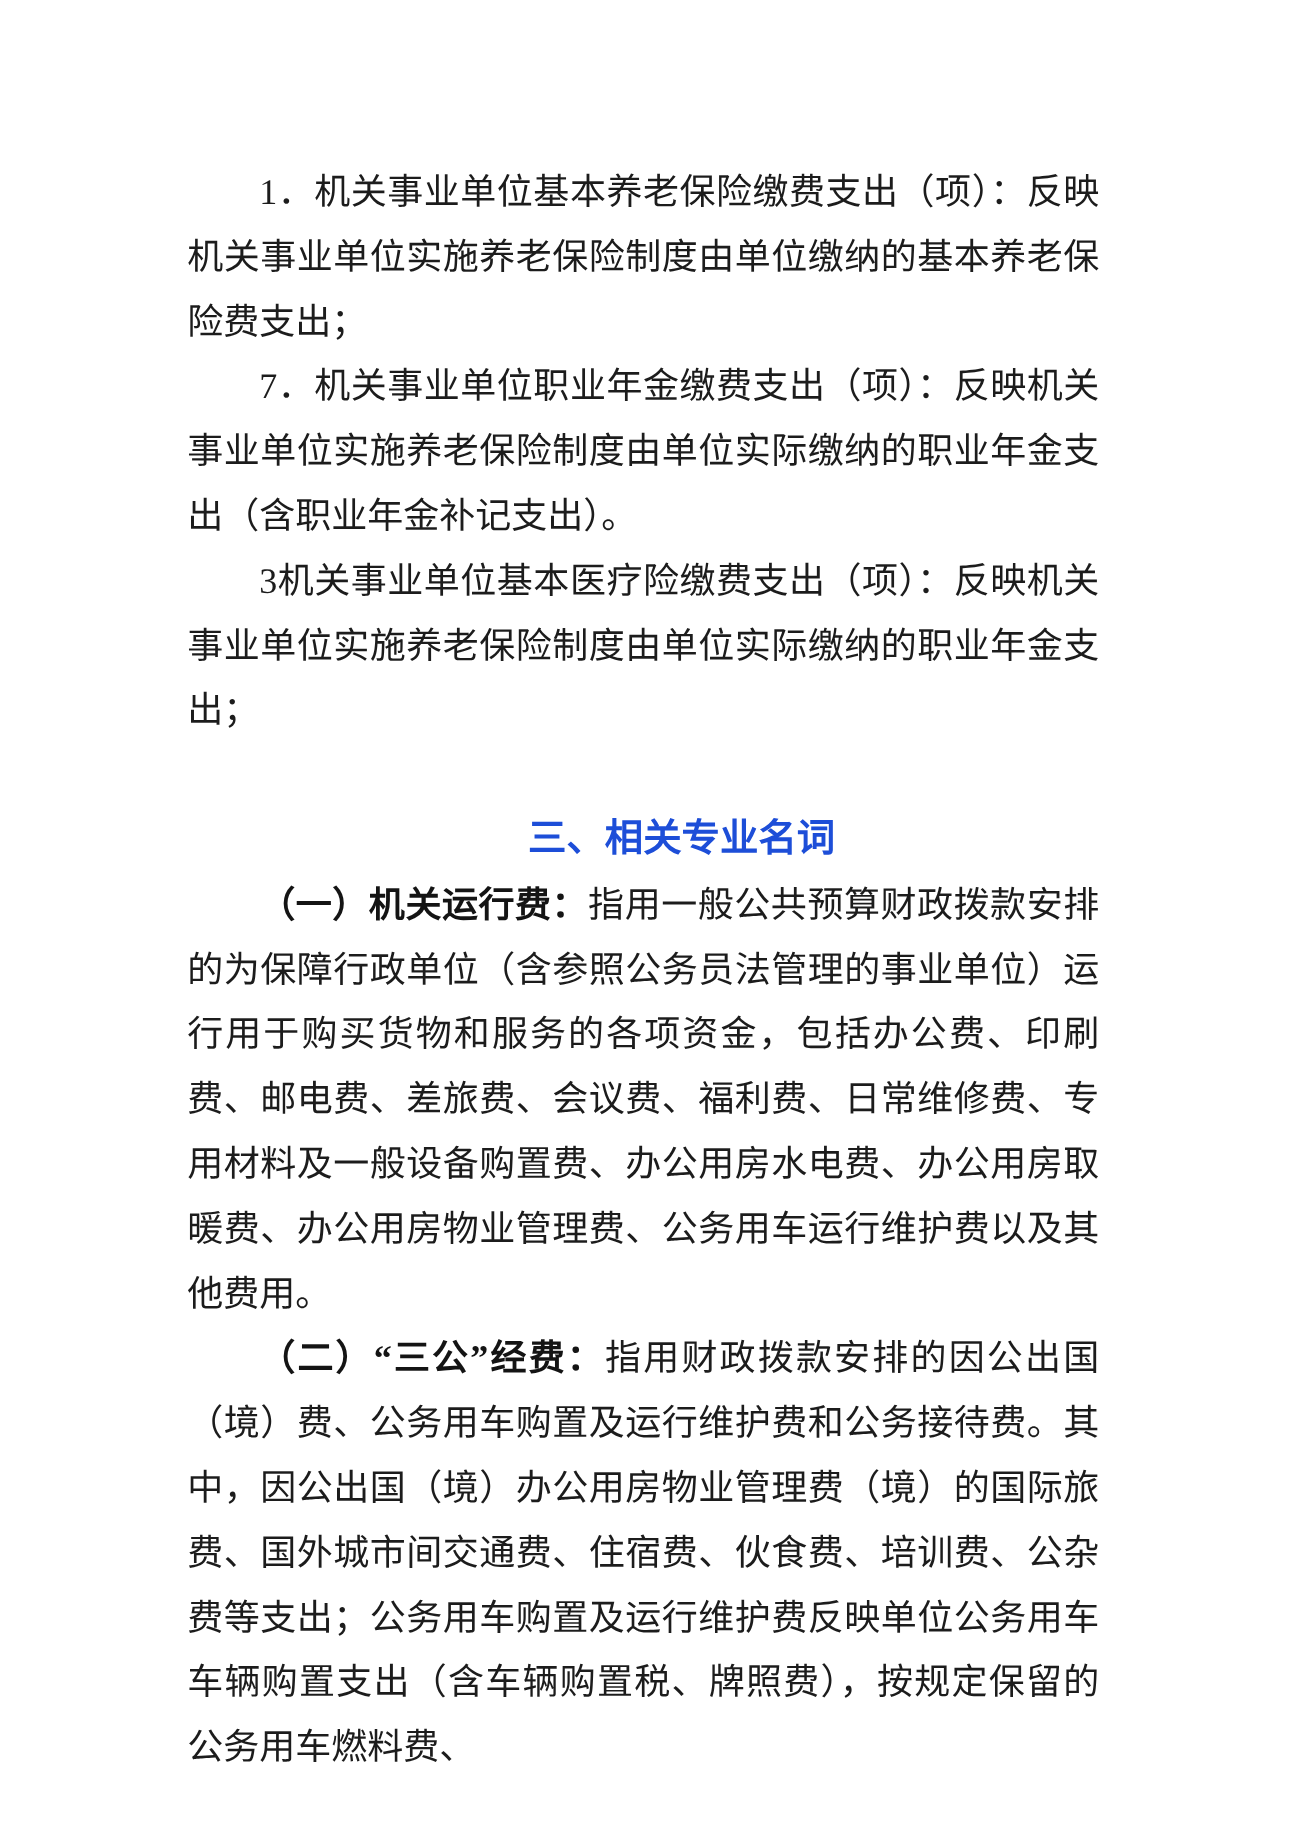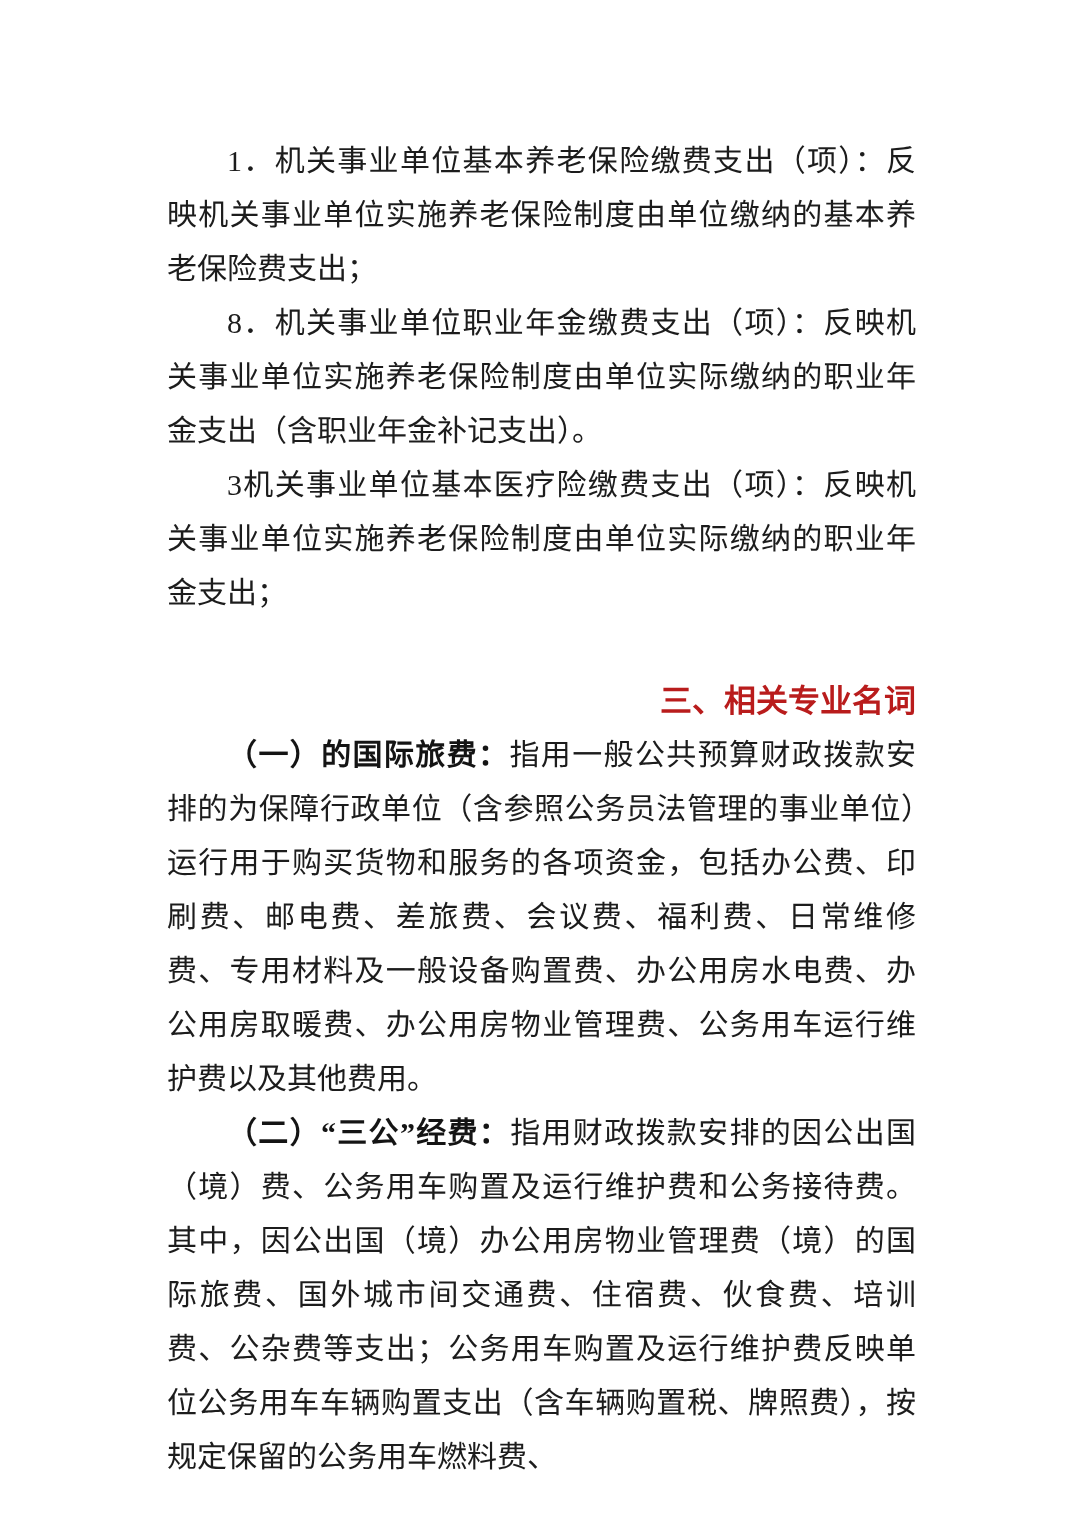--- a/index.html
+++ b/index.html
@@ -17,54 +17,53 @@
     padding: 134px 158px 60px 156px;
     overflow: hidden;
   }
   .content {
     font-family: "Liberation Serif", "DejaVu Serif", serif;
     font-size: 30px;
     line-height: 54px;
     color: #1c1c1c;
     text-align: justify;
     text-justify: inter-ideograph;
-    margin-left: 11px;
   }
   .body-para {
     margin: 0;
     text-indent: 2em;
   }
   .section-heading {
     margin: 54px 0 0 0;
     padding: 0;
     text-indent: 2em;
-    font-family: Liberation Sans, sans-serif;
+    font-family: Liberation Mono, monospace;
     font-weight: bold;
     font-size: 32px;
     line-height: 54px;
-    color: #b91c1c;
-    text-align: right;
+    color: #1d4ed8;
+    text-align: center;
   }
   .term-lead {
     font-weight: bold;
     color: #141414;
   }
 </style>
 </head>
 <body>
 
 <div class="page">
   <div class="content">
 
     <p class="body-para">1．机关事业单位基本养老保险缴费支出（项）：反映机关事业单位实施养老保险制度由单位缴纳的基本养老保险费支出；</p>
 
-    <p class="body-para">8．机关事业单位职业年金缴费支出（项）：反映机关事业单位实施养老保险制度由单位实际缴纳的职业年金支出（含职业年金补记支出）。</p>
+    <p class="body-para">7．机关事业单位职业年金缴费支出（项）：反映机关事业单位实施养老保险制度由单位实际缴纳的职业年金支出（含职业年金补记支出）。</p>
 
     <p class="body-para">3机关事业单位基本医疗险缴费支出（项）：反映机关事业单位实施养老保险制度由单位实际缴纳的职业年金支出；</p>
 
     <h2 class="section-heading">三、相关专业名词</h2>
 
-    <p class="body-para"><span class="term-lead">（一）的国际旅费：</span><span>指用一般公共预算财政拨款安排的为保障行政单位（含参照公务员法管理的事业单位）运行用于购买货物和服务的各项资金，包括办公费、印刷费、邮电费、差旅费、会议费、福利费、日常维修费、专用材料及一般设备购置费、办公用房水电费、办公用房取暖费、办公用房物业管理费、公务用车运行维护费以及其他费用。</span></p>
+    <p class="body-para"><span class="term-lead">（一）机关运行费：</span><span>指用一般公共预算财政拨款安排的为保障行政单位（含参照公务员法管理的事业单位）运行用于购买货物和服务的各项资金，包括办公费、印刷费、邮电费、差旅费、会议费、福利费、日常维修费、专用材料及一般设备购置费、办公用房水电费、办公用房取暖费、办公用房物业管理费、公务用车运行维护费以及其他费用。</span></p>
 
     <p class="body-para"><span class="term-lead">（二）“三公”经费：</span><span>指用财政拨款安排的因公出国（境）费、公务用车购置及运行维护费和公务接待费。其中，因公出国（境）办公用房物业管理费（境）的国际旅费、国外城市间交通费、住宿费、伙食费、培训费、公杂费等支出；公务用车购置及运行维护费反映单位公务用车车辆购置支出（含车辆购置税、牌照费），按规定保留的公务用车燃料费、</span></p>
 
   </div>
 </div>
 
 </body></html>

